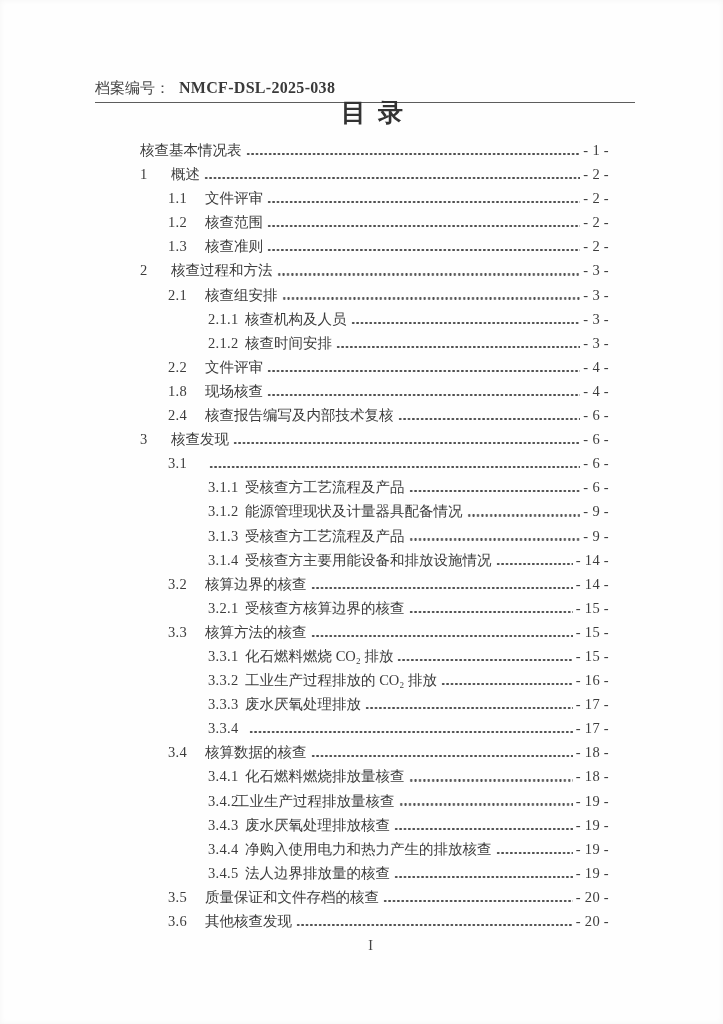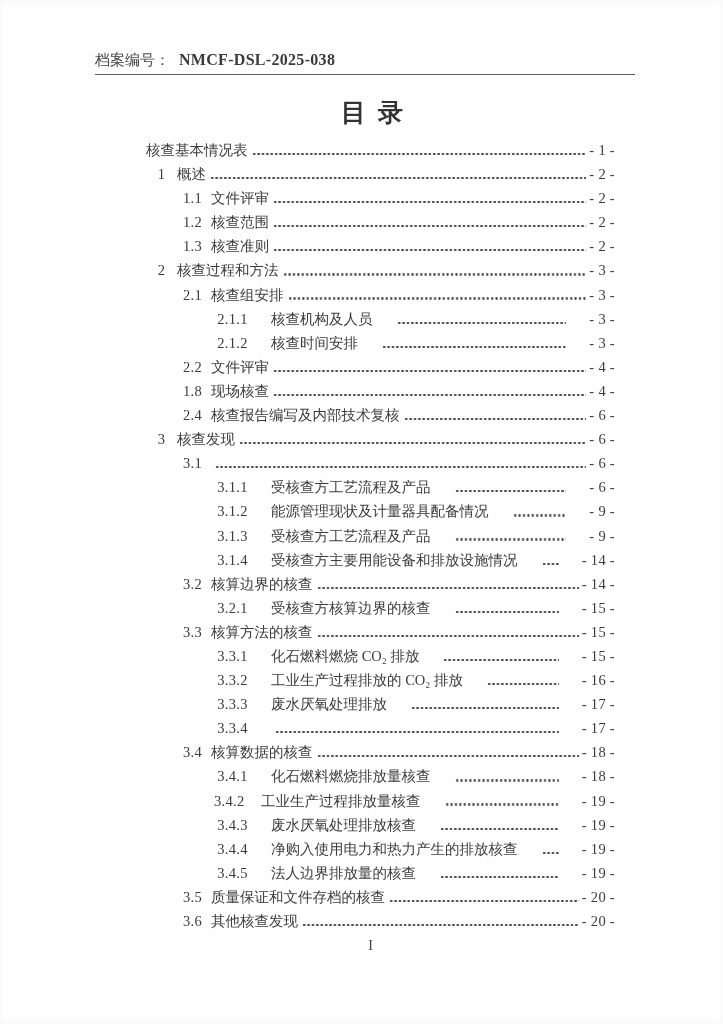--- a/index.html
+++ b/index.html
@@ -21,21 +21,21 @@
     display: flex;
     justify-content: space-between;
     align-items: baseline;
     font-size: 15px;
     line-height: 19px;
     padding-bottom: 4px;
     border-bottom: 1.5px solid #5d5d5d;
     color: #464646;
   }
   .header .company { margin-left: 13px; letter-spacing: 0.5px; }
-  .header .archive { white-space: nowrap; }
+  .header .archive { white-space: nowrap; margin-top: 28px; }
   .header .archive-no {
     font-weight: bold;
     font-size: 16px;
     margin-left: 9px;
     letter-spacing: 0.3px;
     color: #3a3a3a;
   }
 
   
   .toc-title {
@@ -46,35 +46,34 @@
     font-size: 25px;
     font-weight: bold;
     letter-spacing: 12px;
     text-indent: 12px;
     color: #333;
   }
 
   
   .toc {
     position: absolute;
-    left: 142px; top: 138px;
+    left: 136px; top: 138px;
     width: 473px;
-    text-align: center;
   }
   .toc-row {
     display: flex;
     align-items: baseline;
     height: 24.1px;
     line-height: 24.1px;
     font-size: 14.5px;
     white-space: nowrap;
   }
   .toc-row.lvl-0 { padding-left: 4px; }
   .toc-row.lvl-1 { padding-left: 32px; }
-  .toc-row.lvl-2 { padding-left: 72px; gap: 20px; }
+  .toc-row.lvl-2 { padding-left: 72px; }
   .toc-row .num  { flex: none; width: 37px; letter-spacing: 0.3px; }
   .toc-row.lvl-0 .num { width: 31px; }
   .toc-row.tight .num { width: 27px; }
   .toc-row .label { flex: none; }
   .toc-row .leader {
     flex: 1 1 auto;
     min-width: 8px;
     align-self: flex-end;
     height: 2.2px;
     margin: 0 3px 7px 4px;

